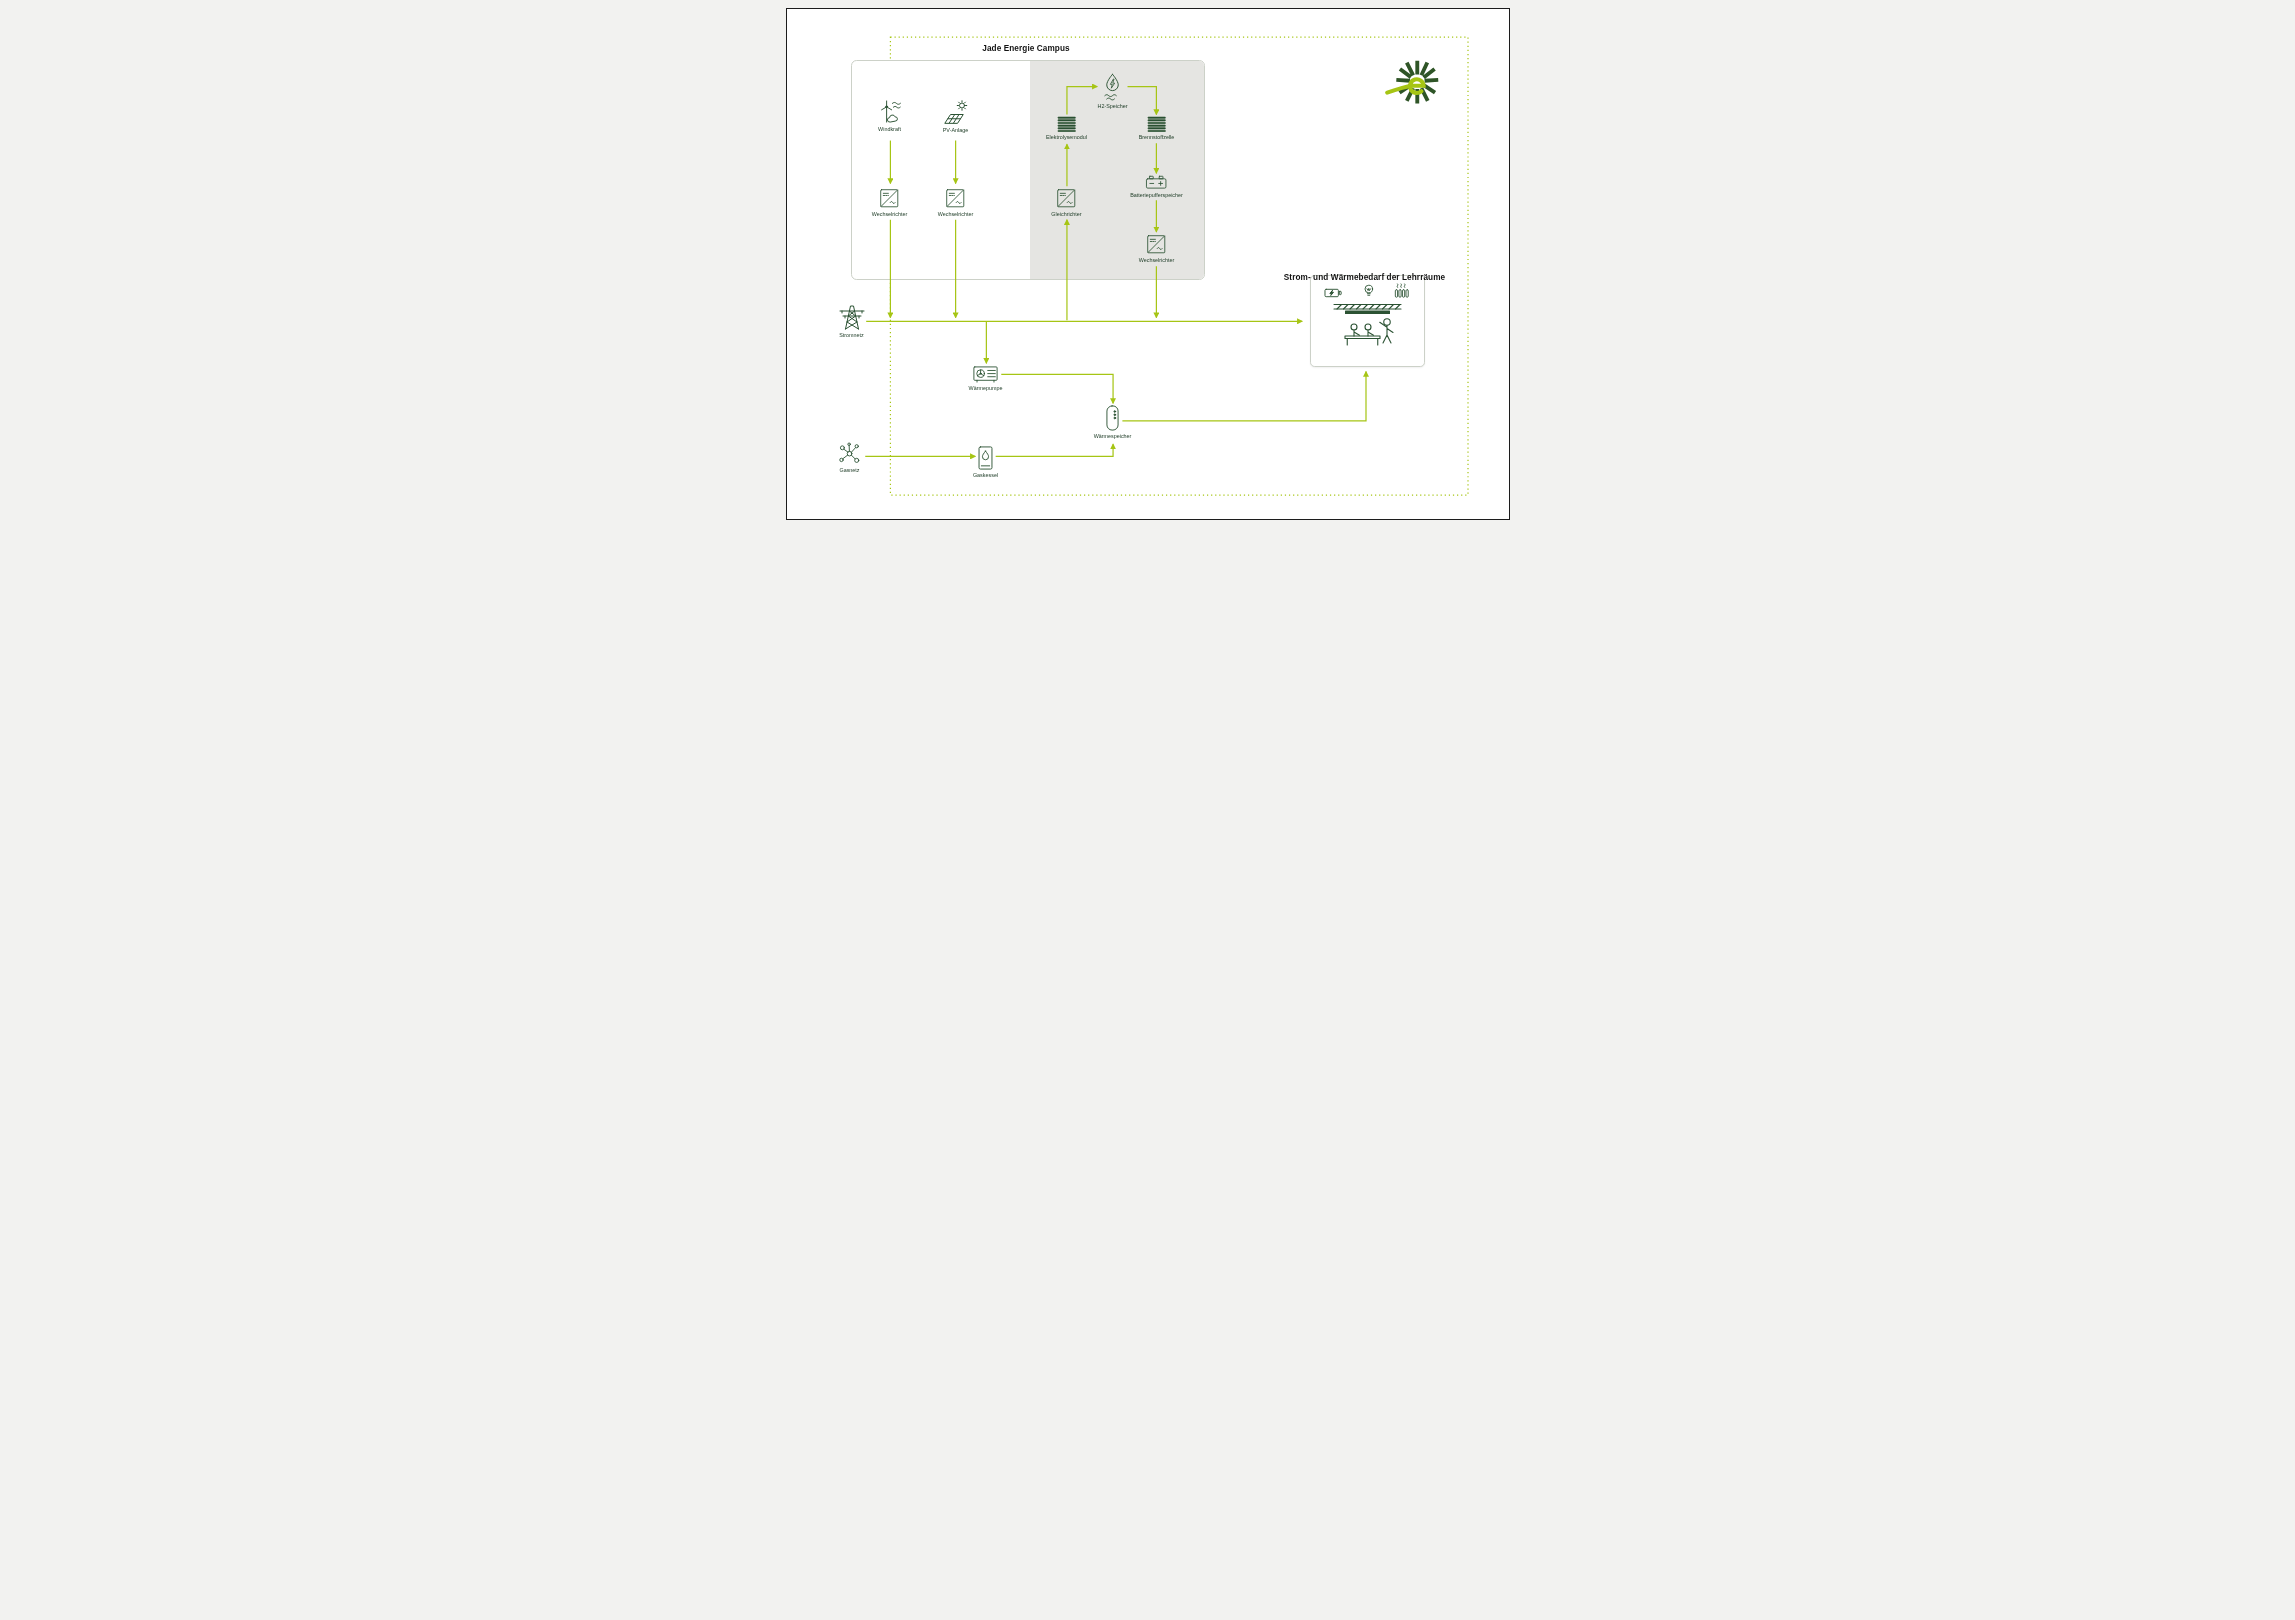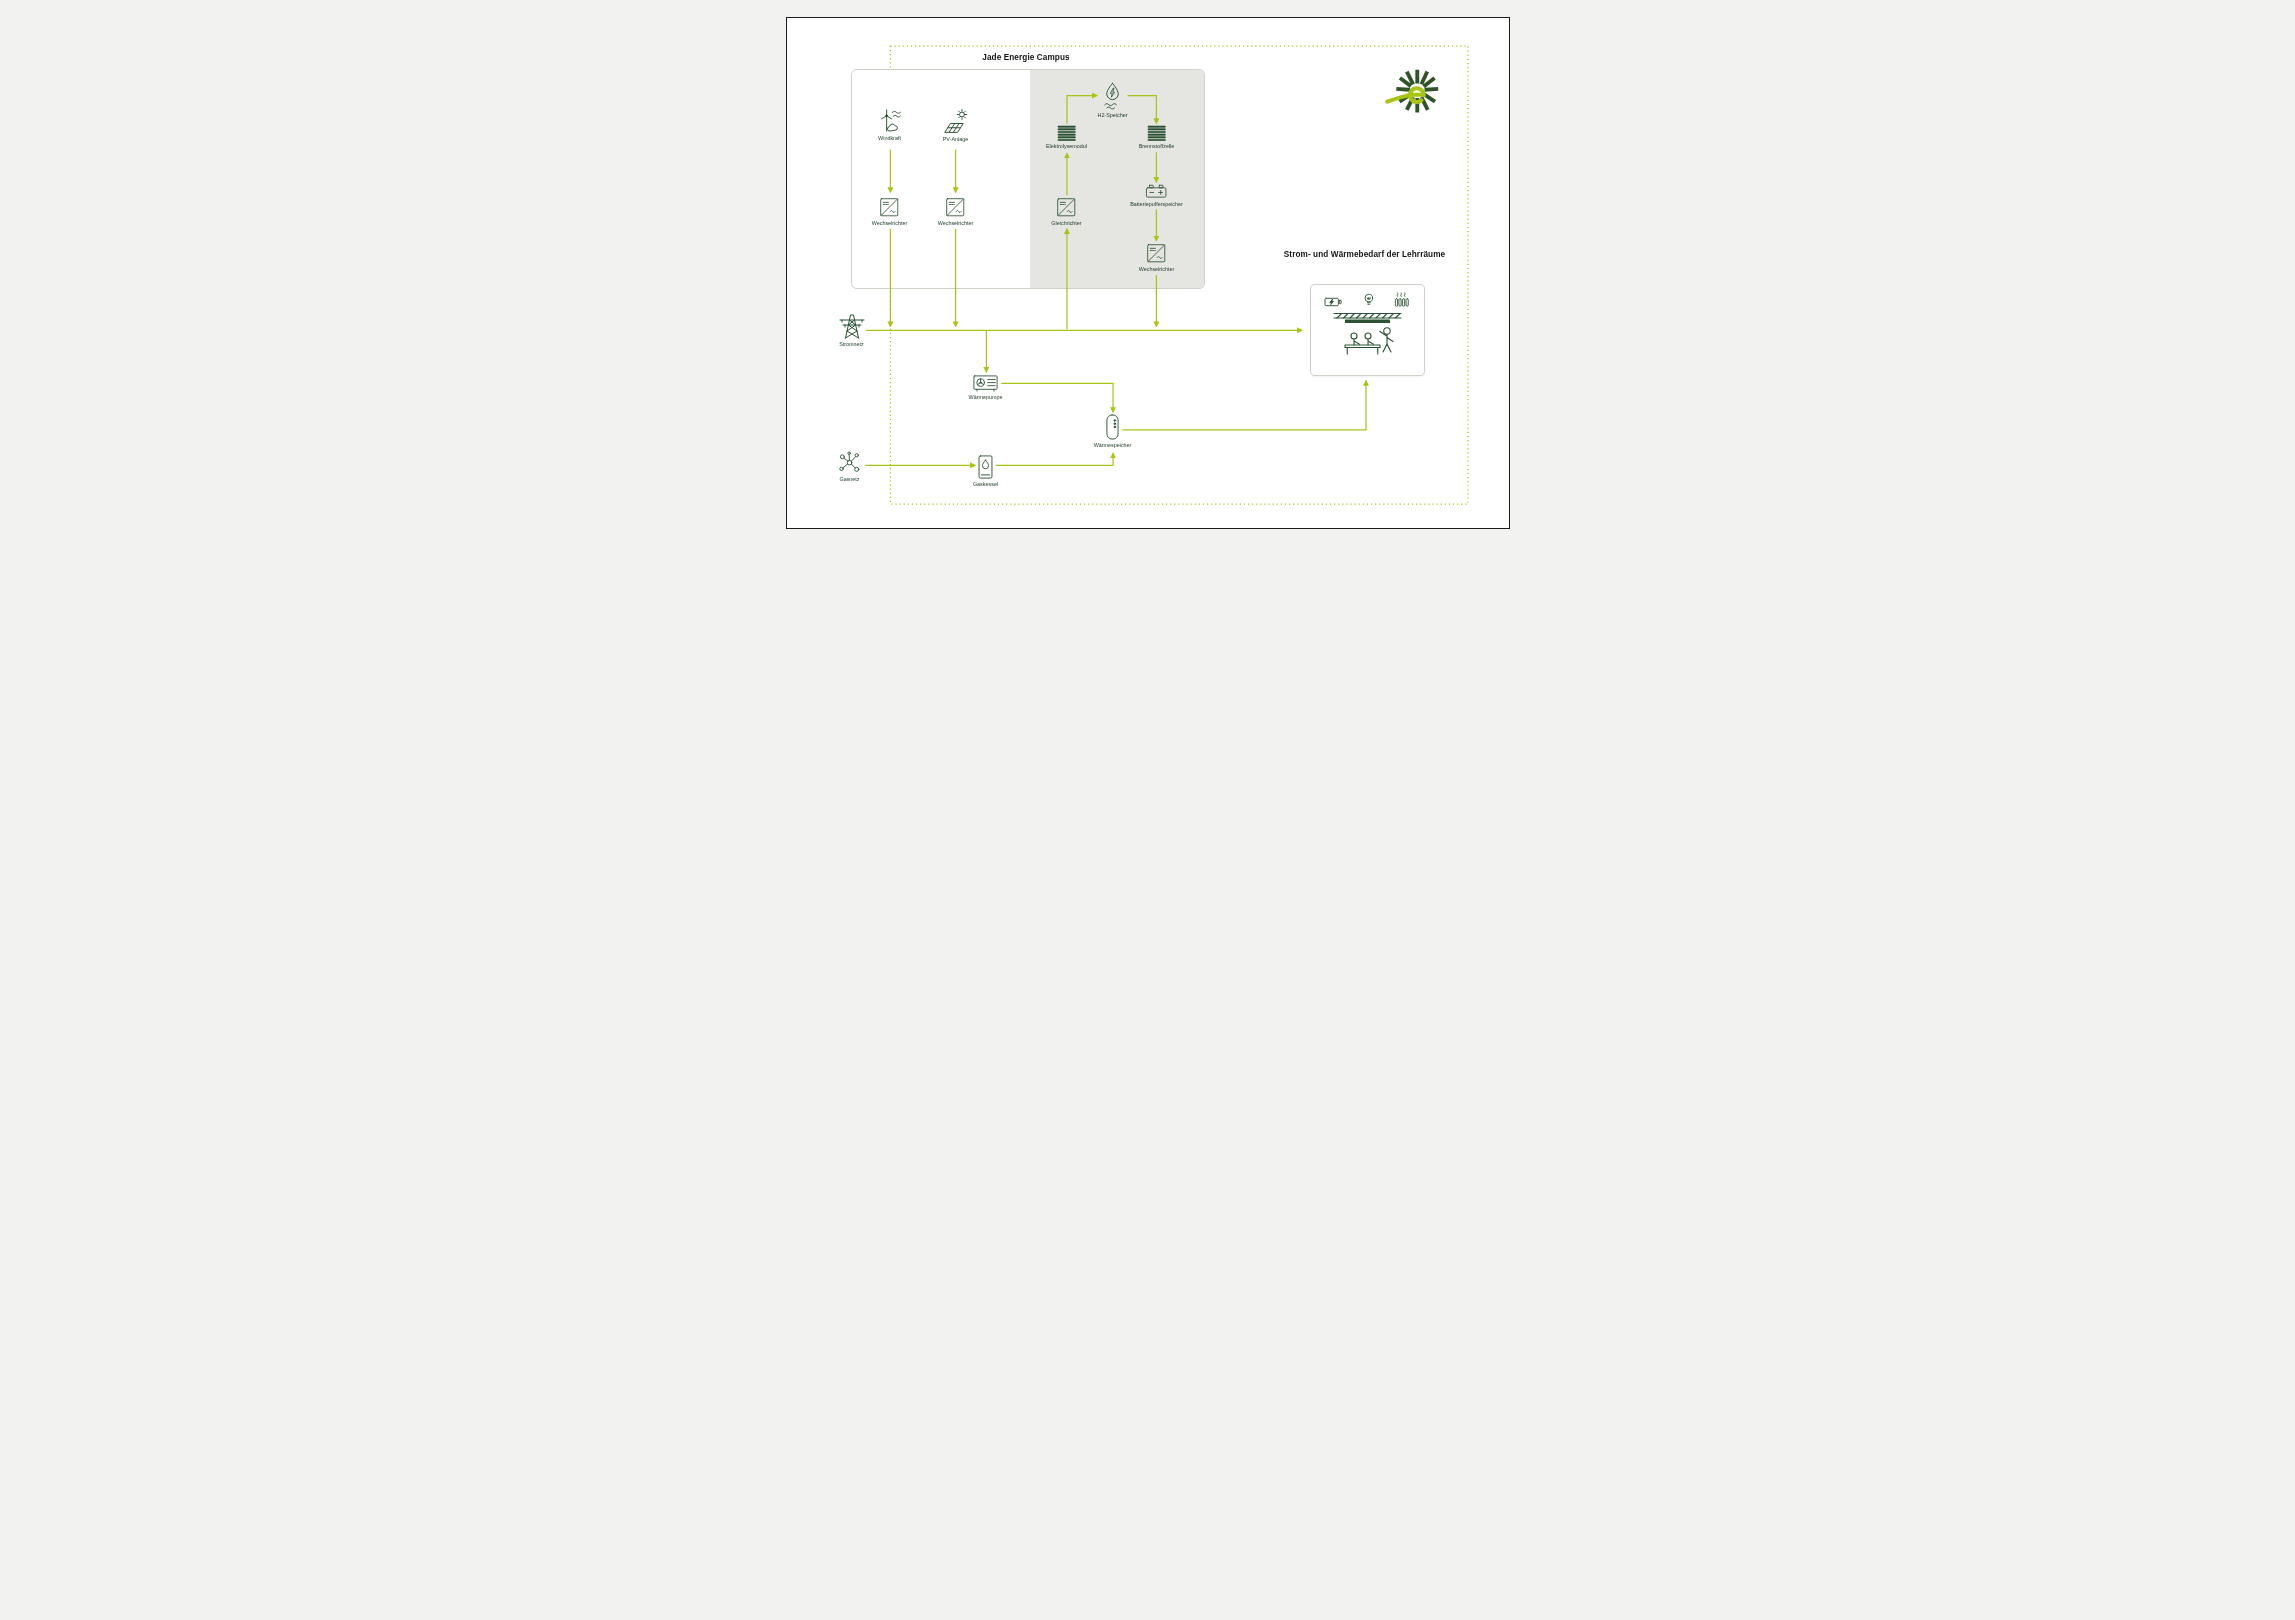--- a/index.html
+++ b/index.html
@@ -6,35 +6,35 @@
     --accent-lime:#a6c514;
     --dark-green:#2b5233;
     --panel-gray:#e5e5e2;
     --box-border:#ccd1c8;
     --title-text:#121212;
     --label-text:#23402b;
     --page-bg:#ffffff;
     --frame-border:#1c1c1c;
   }
   html,body{margin:0;padding:0;background:#f2f2f0;font-family:"Liberation Sans",sans-serif;}
-  .stage{position:relative;width:722px;height:510px;margin:17px auto;background:var(--page-bg);
+  .stage{position:relative;width:722px;height:510px;margin:8px auto;background:var(--page-bg);
          border:0.9px solid var(--frame-border);overflow:hidden;}
   svg.layer{position:absolute;left:0;top:0;pointer-events:none;}
   .campus-box{position:absolute;left:64px;top:51px;width:352px;height:218px;background:#fff;
               border:0.7px solid var(--box-border);border-radius:5.6px;overflow:hidden;z-index:2;}
   .campus-gray{position:absolute;top:0;right:0;bottom:0;width:174px;background:var(--panel-gray);}
   .demand-box{position:absolute;left:523px;top:266px;width:115px;height:92px;background:#fff;
               border:0.7px solid var(--box-border);border-radius:4.7px;box-shadow:0 0.5px 1.9px rgba(0,0,0,.06);
               display:flex;flex-direction:column;align-items:center;padding-top:7px;box-sizing:border-box;z-index:2;}
   .flows{z-index:3;}
   .underlay{z-index:1;}
   .title{position:absolute;font-weight:700;font-size:8.2px;color:var(--title-text);
          text-align:center;letter-spacing:0.1px;z-index:4;}
   .campus-title{left:123px;top:35px;width:233px;}
-  .demand-title{left:471px;top:232px;width:214px;}
+  .demand-title{left:471px;top:264px;width:214px;}
   .node{position:absolute;width:70px;display:flex;flex-direction:column;align-items:center;gap:2.3px;z-index:4;}
   .node .lbl{font-size:5.4px;color:var(--label-text);text-align:center;line-height:1.15;white-space:nowrap;}
   svg.ic{color:var(--dark-green);display:block;}
   svg.ic *{stroke:currentColor;}
   .demand-icons{display:flex;align-items:flex-end;justify-content:space-between;width:86px;color:var(--dark-green);}
   .classroom{margin-top:3.3px;color:var(--dark-green);}
   .logo{position:absolute;left:598px;top:49px;z-index:4;color:#2f5527;}
 </style>
 </head>
 <body>

